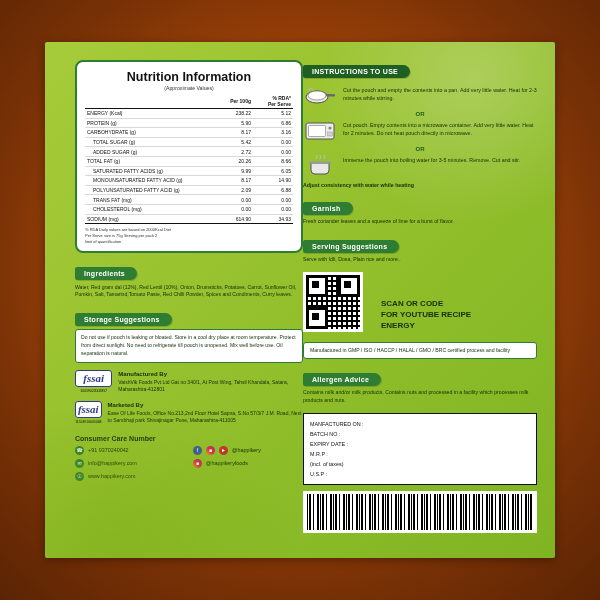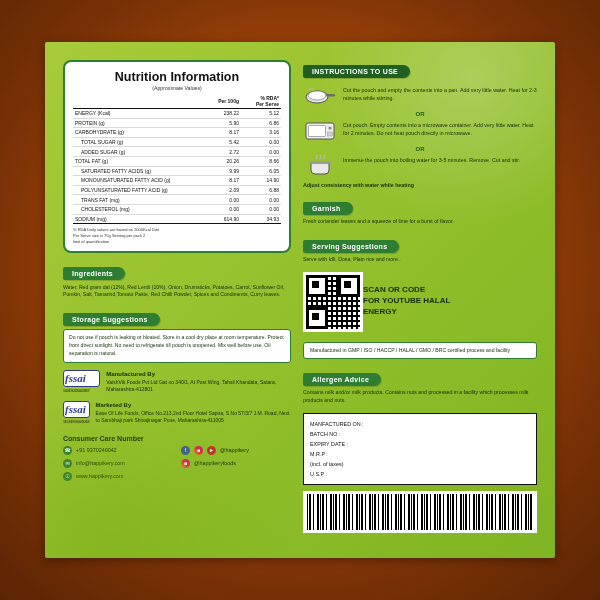--- a/index.html
+++ b/index.html
@@ -18,21 +18,21 @@
   }
   .pack:before{
     content:"";position:absolute;right:-40px;top:-60px;width:280px;height:260px;
     background:radial-gradient(ellipse at 60% 40%, rgba(255,255,255,.22), rgba(255,255,255,0) 65%);
     transform:rotate(-18deg);
   }
   .pack:after{
     content:"";position:absolute;left:-60px;bottom:-80px;width:320px;height:240px;
     background:radial-gradient(ellipse at 40% 60%, rgba(120,170,20,.45), rgba(120,170,20,0) 70%);
   }
-  .col-left{position:absolute;left:18px;top:18px;width:228px;}
+  .col-left{position:absolute;left:30px;top:18px;width:228px;}
   .col-right{position:absolute;left:258px;top:18px;width:234px;}
 
   
   .nutri{
     background:#ffffff;border:2px solid #2f7d32;border-radius:8px;
     padding:6px 8px 6px 8px;
   }
   .nutri h2{
     margin:2px 0 0 0;font-size:12.5px;text-align:center;color:#111;font-weight:bold;
   }
@@ -62,37 +62,37 @@
 
   
   .steps{margin-top:5px;}
   .step{display:flex;align-items:flex-start;gap:6px;margin-bottom:2px;}
   .step .ico{width:34px;height:26px;flex:0 0 34px;display:flex;align-items:center;justify-content:center;}
   .step .tx{font-size:5.3px;color:#142f08;line-height:1.55;padding-top:3px;}
   .orsep{font-size:6px;font-weight:bold;color:#1f5f22;text-align:center;margin:1px 0 1px 0;}
   .bold-note{font-size:5.3px;font-weight:bold;color:#14300a;margin-top:3px;}
 
   
-  .qrrow{display:flex;gap:0;align-items:center;margin-top:8px;}
+  .qrrow{display:flex;gap:18px;align-items:flex-end;margin-top:8px;}
   .qrbox{width:60px;height:60px;background:#fff;padding:3px;box-sizing:border-box;}
   .qr{width:100%;height:100%;
     background-image:
       linear-gradient(90deg,#000 50%,transparent 50%),
       linear-gradient(#000 50%,transparent 50%);
     background-size:5px 5px,5px 5px;
     background-color:#fff;
     position:relative;}
   .qr .fp{position:absolute;width:16px;height:16px;border:3px solid #000;background:#fff;}
   .qr .fp:after{content:"";position:absolute;left:3px;top:3px;width:7px;height:7px;background:#000;}
   .qr .f1{left:0;top:0;} .qr .f2{right:0;top:0;} .qr .f3{left:0;bottom:0;}
   .qrtxt{font-size:8px;font-weight:bold;color:#123006;line-height:1.35;}
 
   
   .mfg{display:flex;gap:6px;margin-top:7px;}
-  .fssai{width:44px;}
+  .fssai{width:44px;text-align:center;}
   .fssai .logo{border:1px solid #2f3a8f;border-radius:3px;padding:2px 1px;background:#fff;}
   .fssai .logo .w{font-family:"Liberation Serif",serif;font-style:italic;font-weight:bold;font-size:11px;color:#2f3a8f;line-height:1;}
   .fssai .num{font-size:3.6px;color:#111;margin-top:2px;letter-spacing:-.1px;}
   .mfg .txt{font-size:5px;color:#14300a;line-height:1.5;}
   .mfg .txt b{font-size:6px;}
 
   
   .cc-title{font-size:7px;font-weight:bold;color:#14300a;margin-top:10px;}
   .cc-line{display:flex;align-items:center;gap:4px;font-size:5.4px;color:#14300a;margin-top:4px;}
   .cc-ico{width:9px;height:9px;border-radius:50%;background:#2f7d32;color:#fff;font-size:5px;display:flex;align-items:center;justify-content:center;flex:0 0 9px;}
@@ -328,21 +328,21 @@
     <div class="qrrow">
       <div class="qrbox">
         <div class="qr">
           <span class="fp f1"></span>
             <span class="fp f2"></span>
             <span class="fp f3"></span>
         </div>
       </div>
       <div class="qrtxt">
         <div>SCAN OR CODE</div>
-        <div>FOR YOUTUBE HALAL</div>
+        <div>FOR YOUTUBE RECIPE</div>
         <div>ENERGY</div>
       </div>
     </div>
 
     <div class="info-box" style="margin-top:10px;">
       <span>Manufactured in GMP / ISO / HACCP / HALAL / GMO / BRC certified process and facility</span>
     </div>
 
     <div class="blk">
       <span class="ribbon">Allergen Advice</span>

